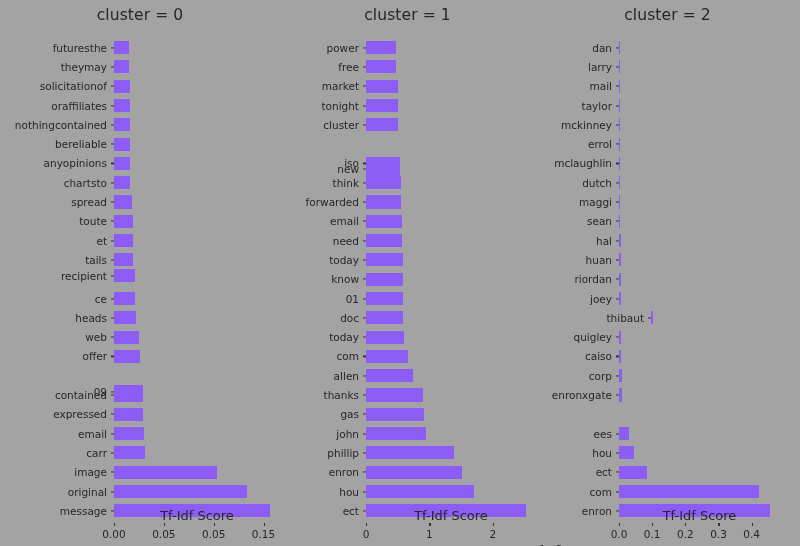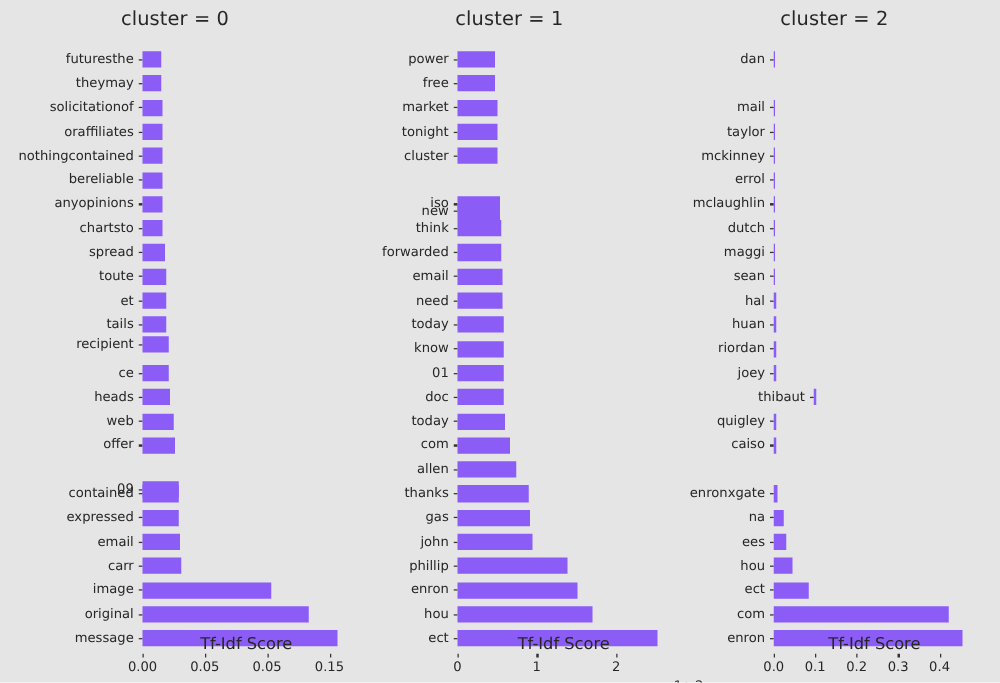--- a/index.html
+++ b/index.html
@@ -13,21 +13,21 @@
     font-family: "DejaVu Sans", sans-serif;
     color: #262626;
     overflow: hidden;
     position: relative;
   }
   #figure {
     position: absolute;
     left: 0; top: 0;
     width: 800px;
     height: 546px;
-    background: #e5e5e5;
+    background: #a3a3a3;
   }
   .facet {
     position: absolute;
     top: 0;
     height: 546px;
   }
   .facet-title {
     position: absolute;
     top: 6px;
     width: 100%;
@@ -410,20 +410,25 @@
     </div>
     <div class="facet" style="left: 535px; width: 265px;">
       <div class="facet-title">cluster = 2</div>
       <div class="plot" style="left: 84px; width: 161px;">
         <div class="bars">
           <div class="bar-row" style="top: 2px; width: 161px;">
             <div class="ytick"></div>
             <div class="ylabel">dan</div>
             <div class="bar" style="width: 1.2px; background: rgb(139, 92, 246);"></div>
           </div>
+          <div class="bar-row" style="top: 21.3px; width: 161px;">
+            <div class="ytick"></div>
+            <div class="ylabel">larry</div>
+            <div class="bar" style="width: 1.22698px; background: rgb(139, 92, 246);"></div>
+          </div>
           <div class="bar-row" style="top: 40.6px; width: 161px;">
             <div class="ytick"></div>
             <div class="ylabel">mail</div>
             <div class="bar" style="width: 1.26014px; background: rgb(139, 92, 246);"></div>
           </div>
           <div class="bar-row" style="top: 59.9px; width: 161px;">
             <div class="ytick"></div>
             <div class="ylabel">taylor</div>
             <div class="bar" style="width: 1.29331px; background: rgb(139, 92, 246);"></div>
           </div>
@@ -485,29 +490,29 @@
           <div class="bar-row" style="top: 291.5px; width: 161px;">
             <div class="ytick"></div>
             <div class="ylabel">quigley</div>
             <div class="bar" style="width: 1.72441px; background: rgb(139, 92, 246);"></div>
           </div>
           <div class="bar-row" style="top: 310.8px; width: 161px;">
             <div class="ytick"></div>
             <div class="ylabel">caiso</div>
             <div class="bar" style="width: 1.9897px; background: rgb(139, 92, 246);"></div>
           </div>
+          <div class="bar-row" style="top: 330.1px; width: 161px;">
+            <div class="ytick"></div>
+            <div class="ylabel">corp</div>
+            <div class="bar" style="width: 2.81874px; background: rgb(139, 92, 246);"></div>
+          </div>
           <div class="bar-row" style="top: 349.4px; width: 161px;">
             <div class="ytick"></div>
             <div class="ylabel">enronxgate</div>
             <div class="bar" style="width: 2.91823px; background: rgb(139, 92, 246);"></div>
-          </div>
-          <div class="bar-row" style="top: 368.7px; width: 161px;">
-            <div class="ytick"></div>
-            <div class="ylabel">na</div>
-            <div class="bar" style="width: 8.45623px; background: rgb(139, 92, 246);"></div>
           </div>
           <div class="bar-row" style="top: 388px; width: 161px;">
             <div class="ytick"></div>
             <div class="ylabel">ees</div>
             <div class="bar" style="width: 9.7827px; background: rgb(139, 92, 246);"></div>
           </div>
           <div class="bar-row" style="top: 407.3px; width: 161px;">
             <div class="ytick"></div>
             <div class="ylabel">hou</div>
             <div class="bar" style="width: 15.0886px; background: rgb(139, 92, 246);"></div>

